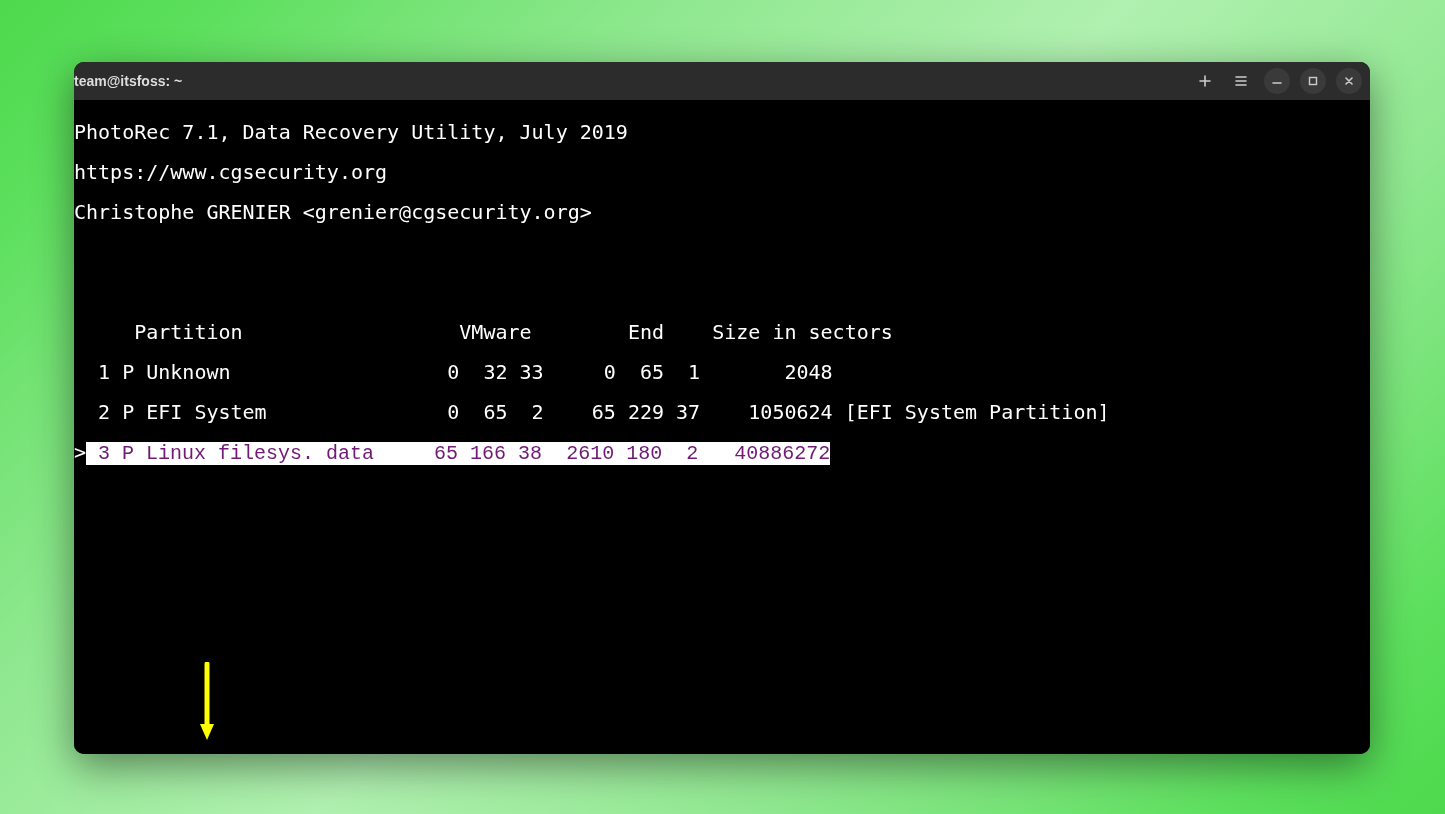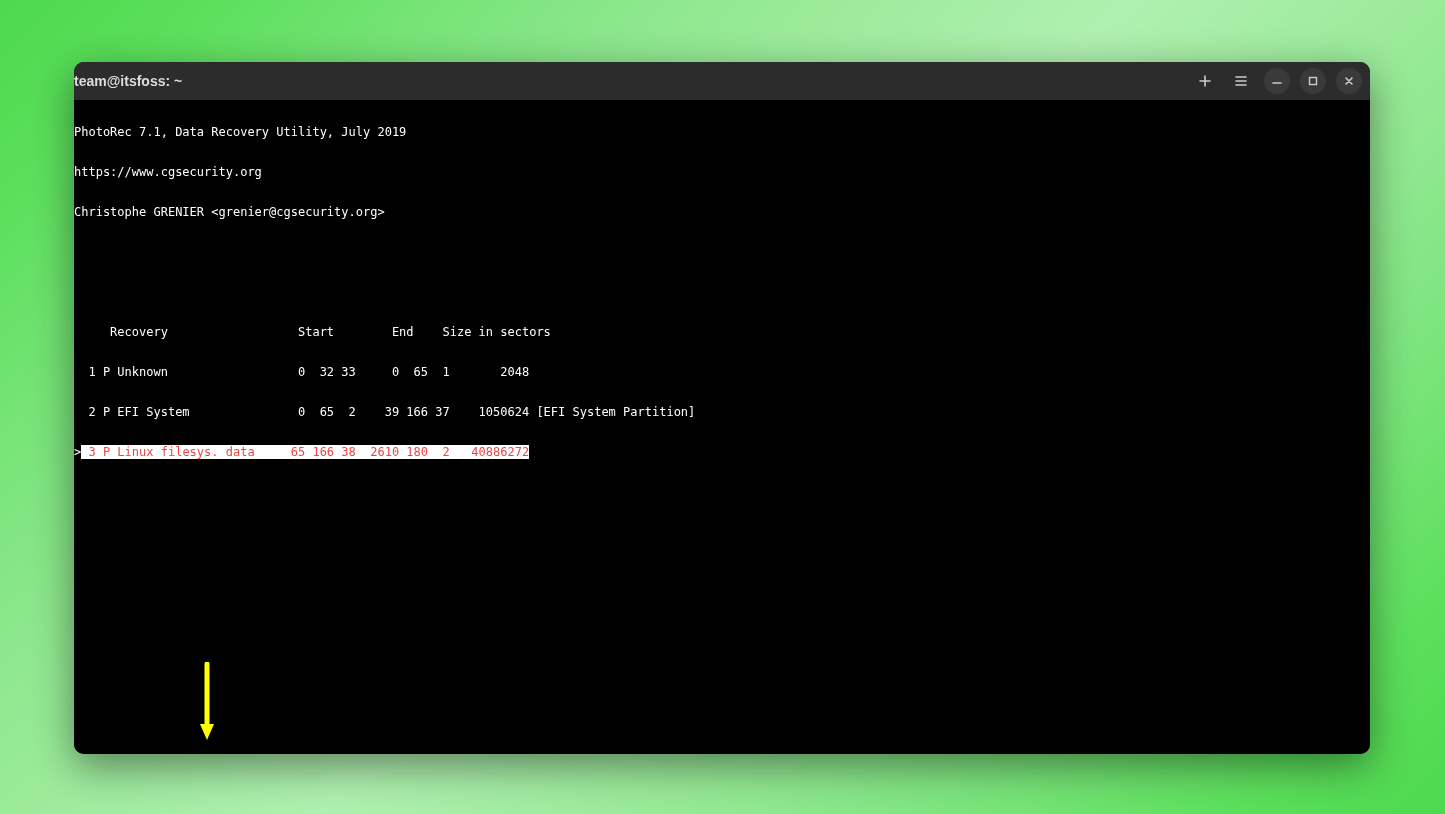--- a/index.html
+++ b/index.html
@@ -77,31 +77,32 @@
     align-items: center;
     justify-content: center;
     cursor: pointer;
     font-size: 15px;
   }
   .terminal-body {
     flex: 1 1 auto;
     background: #000;
     color: #fff;
     font-family: "DejaVu Sans Mono", "Liberation Mono", Consolas, monospace;
-    font-size: 12px;
+    font-size: 20px;
     line-height: 20px;
     padding: 2px 0 0 0;
     position: relative;
     white-space: pre;
     overflow: hidden;
   }
   .term-line { white-space: pre; }
   .highlight {
     background: #ffffff;
-    color: #ef4444;
+    color: #701a75;
+    font-family: Liberation Mono, monospace;
   }
   .arrow-annotation {
     position: absolute;
     left: 125px;
     top: 522px;
     width: 16px;
     height: 80px;
     pointer-events: none;
   }
   .arrow-annotation svg { display:block; }
@@ -142,23 +143,23 @@
         </div>
       </div>
     </div>
 
     <div class="terminal-body">
 <div class="term-line">PhotoRec 7.1, Data Recovery Utility, July 2019</div>
 <div class="term-line">https://www.cgsecurity.org</div>
 <div class="term-line">Christophe GRENIER &lt;grenier@cgsecurity.org&gt;</div>
 <div class="term-line"> </div>
 <div class="term-line"> </div>
-<div class="term-line">     Recovery                  Start        End    Size in sectors</div>
+<div class="term-line">     Partition                  VMware        End    Size in sectors</div>
 <div class="term-line">  1 P Unknown                  0  32 33     0  65  1       2048</div>
-<div class="term-line">  2 P EFI System               0  65  2    39 166 37    1050624 [EFI System Partition]</div>
+<div class="term-line">  2 P EFI System               0  65  2    65 229 37    1050624 [EFI System Partition]</div>
 <div class="term-line"><span>&gt;</span><span class="highlight"> 3 P Linux filesys. data     65 166 38  2610 180  2   40886272</span></div>
 <div class="term-line"> </div>
 <div class="term-line"> </div>
 <div class="term-line"> </div>
 <div class="term-line"> </div>
 <div class="term-line"> </div>
 
 
 
 

